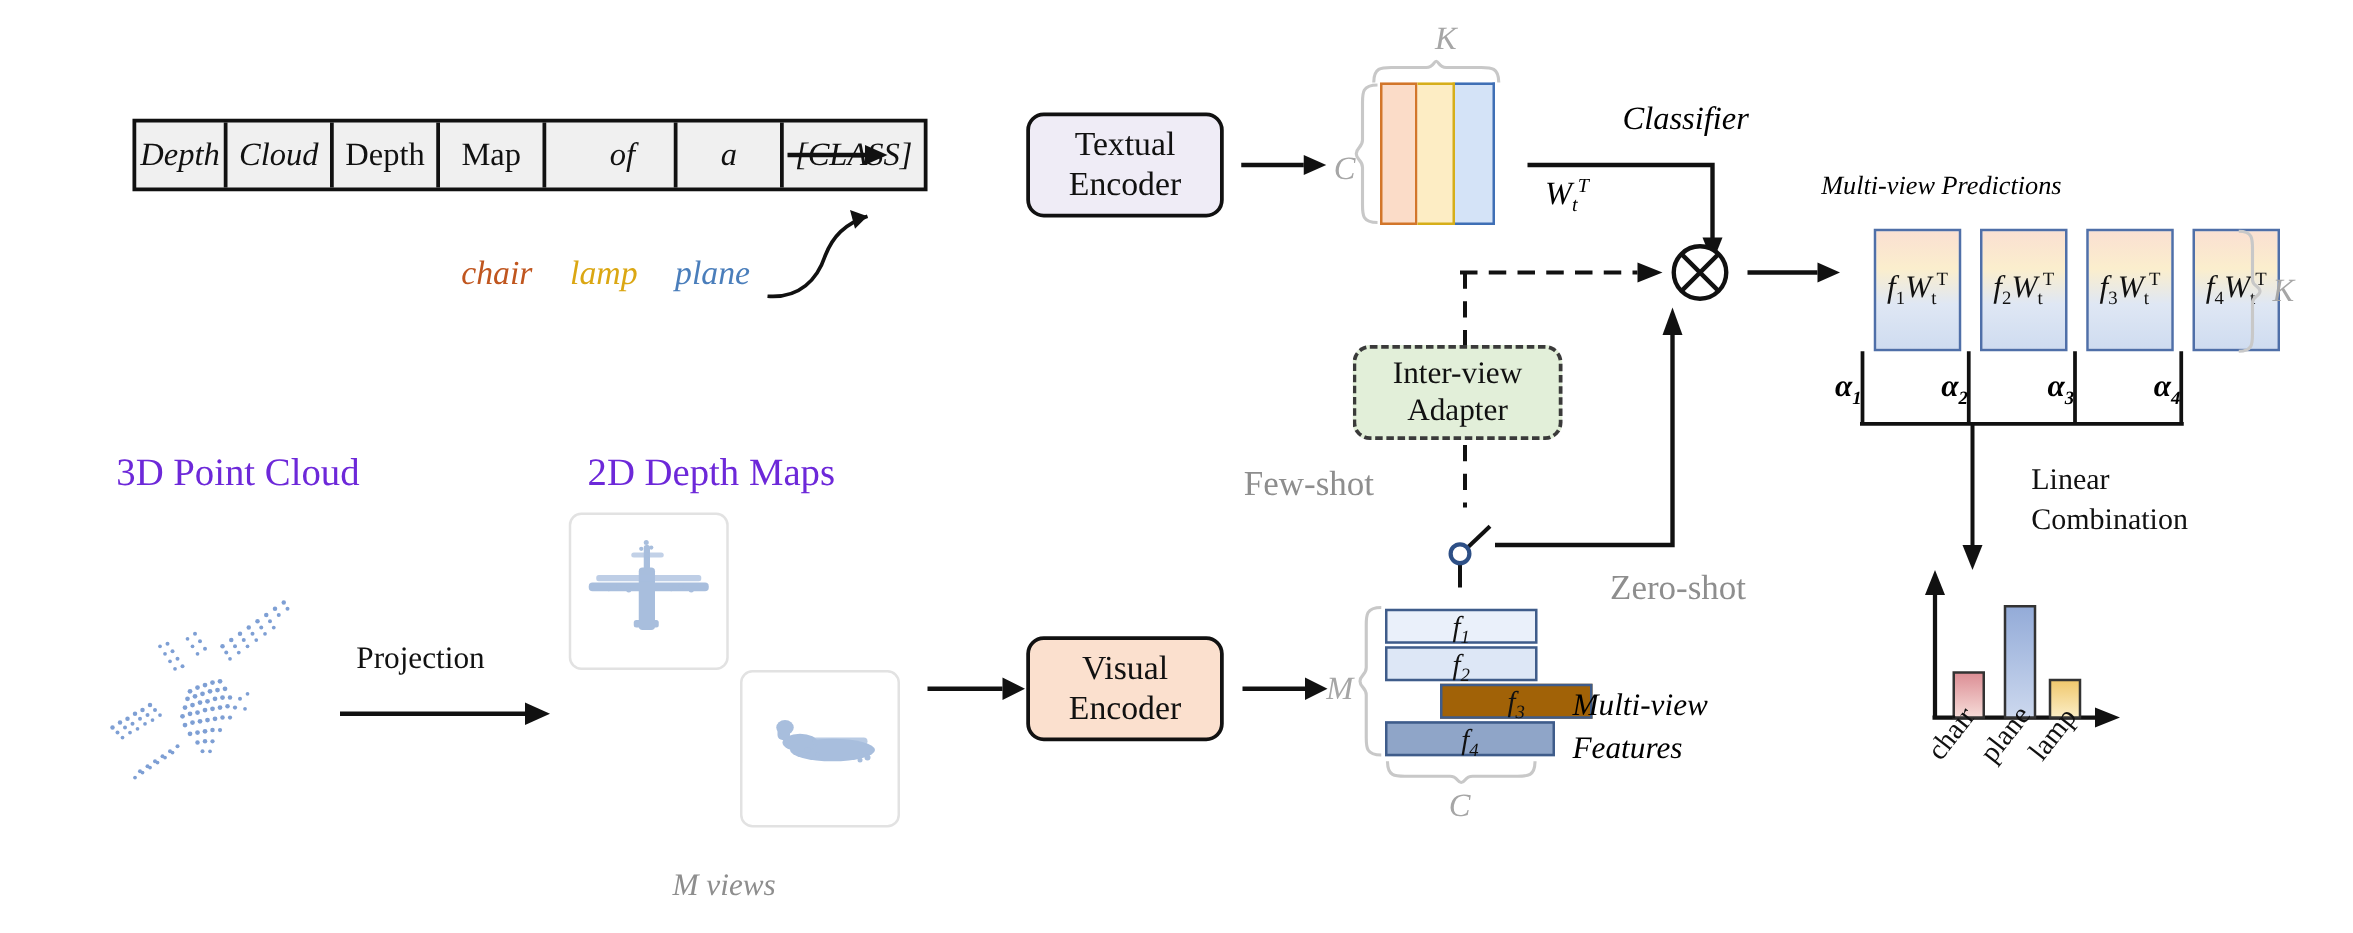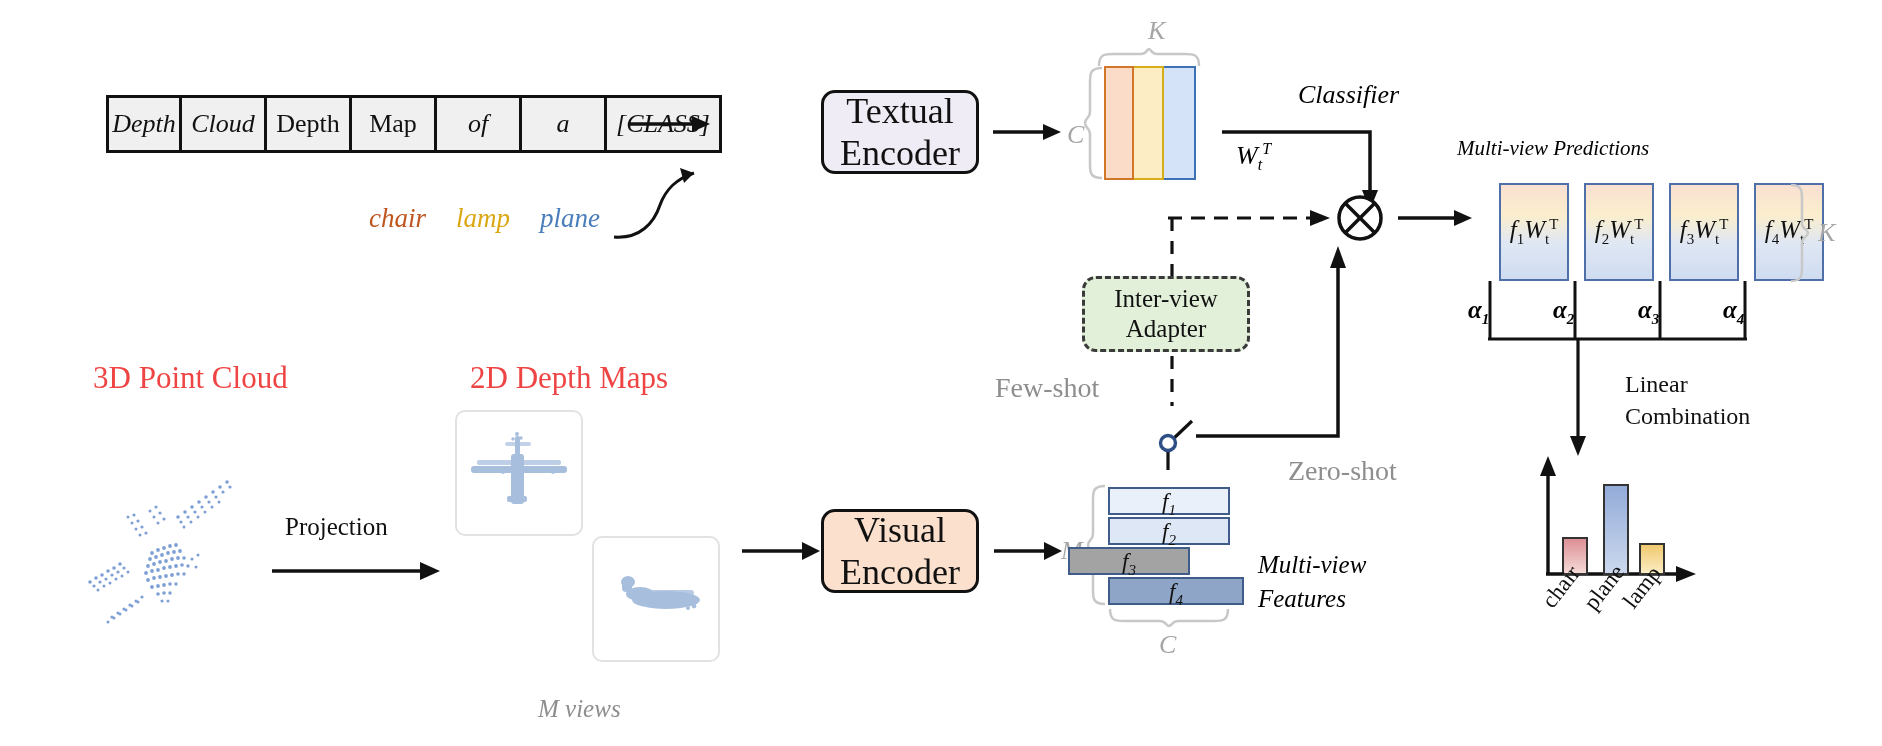--- a/index.html
+++ b/index.html
@@ -17,21 +17,21 @@
   .tok:last-child { border-right:none; }
   .tok.italic { font-style:italic; }
 
   
   .cls-words { display:flex; gap:30px; font-style:italic; font-size:27px; }
 
   
   .enc {
     border:3px solid #111; border-radius:14px;
     display:flex; flex-direction:column; align-items:center; justify-content:center;
-    font-size:36px; color:#111; line-height:1.18; box-sizing:border-box;
+    font-size:27px; color:#111; line-height:1.18; box-sizing:border-box;
   }
   .enc-text { display:block; }
 
   
   .adapter {
     border:3px dashed #3a3a3a; border-radius:14px; background:#e2efd9;
     display:flex; flex-direction:column; align-items:center; justify-content:center;
     font-size:25px; color:#111; line-height:1.2; box-sizing:border-box;
   }
 
@@ -51,38 +51,38 @@
     border:2px solid #4f6fa8; box-sizing:border-box;
     background:linear-gradient(180deg,#fae0d2 0%,#fbeecd 32%,#dfe7f4 62%,#cfdcf0 100%);
     display:flex; align-items:center; justify-content:center;
     font-size:25px; color:#111;margin-left:41px;
   }
 
   
   .tile { border:2px solid #e2e2e2; border-radius:10px; background:#fff; box-sizing:border-box; position:relative; overflow:hidden; }
 
   
-  .h-title { font-size:31px; color:#ef4444;font-family:Liberation Serif, serif; }
+  .h-title { font-size:31px; color:#6d28d9;font-family:Liberation Serif, serif; }
   .lbl { font-size:24px; color:#111; }
   .gray-b { color:#8e8e8e; font-size:28px; }
   .brace-lbl { color:#a6a6a6; font-style:italic; font-size:26px; }
   .math { font-style:italic; font-size:25px;font-weight:bold; }
   svg { overflow:visible; display:block; }
 </style>
 </head>
 <body>
 
 <div id="stage">
 
   <div class="abs prompt-row" style="left:106px; top:95px;">
     <div class="tok italic" style="width:73px;">Depth</div>
     <div class="tok italic" style="width:85px;">Cloud</div>
     <div class="tok" style="width:85px;">Depth</div>
     <div class="tok" style="width:85px;text-align:center;">Map</div>
-    <div class="tok italic" style="width:85px;">of</div>
+    <div class="tok italic" style="width:85px;margin-left:20px;">of</div>
     <div class="tok italic" style="width:85px;">a</div>
     <div class="tok italic" style="width:112px;">[CLASS]</div>
   </div>
 
   <div class="abs cls-words" style="left:369px; top:203px;">
     <span style="color:#c0561f">chair</span>
     <span style="color:#dba713">lamp</span>
     <span style="color:#4a7ebb">plane</span>
   </div>
 
@@ -432,21 +432,21 @@
   <svg class="abs" style="left:1087px; top:484px;" width="20" height="122">
     <path d="M18 2 C 6 2, 6 8, 6 16 L 6 50 C 6 56, 1 56, 1 61 C 1 66, 6 66, 6 72 L 6 106 C 6 114, 6 120, 18 120" fill="none" stroke="#c8c8c8" stroke-width="2.5"></path>
   </svg>
 
   <div class="abs featbox" style="left:1108px; top:487px; width:122px; height:28px; background:#eaf0fa;">
     <span><span>f</span><sub style="font-size:15px">1</sub></span>
   </div>
   <div class="abs featbox" style="left:1108px; top:517px; width:122px; height:28px; background:#dde7f6;">
     <span><span>f</span><sub style="font-size:15px">2</sub></span>
   </div>
-  <div class="abs featbox" style="left:1068px; top:547px; width:122px; height:28px; background:#a3a3a3;">
+  <div class="abs featbox" style="left:1152px; top:547px; width:122px; height:28px; background:#a16207;">
     <span><span>f</span><sub style="font-size:15px">3</sub></span>
   </div>
   <div class="abs featbox" style="left:1108px; top:577px; width:136px; height:28px; background:#8fa5c8;">
     <span><span>f</span><sub style="font-size:15px">4</sub></span>
   </div>
 
   <svg class="abs" style="left:1108px; top:608px;" width="124" height="20">
     <path d="M2 1 C 2 13, 8 13, 16 13 L 52 13 C 58 13, 58 18, 61 18 C 64 18, 64 13, 70 13 L 106 13 C 114 13, 120 13, 120 1" fill="none" stroke="#c8c8c8" stroke-width="2.5"></path>
   </svg>
   <div class="abs brace-lbl" style="left:1159px; top:630px;">C</div>

